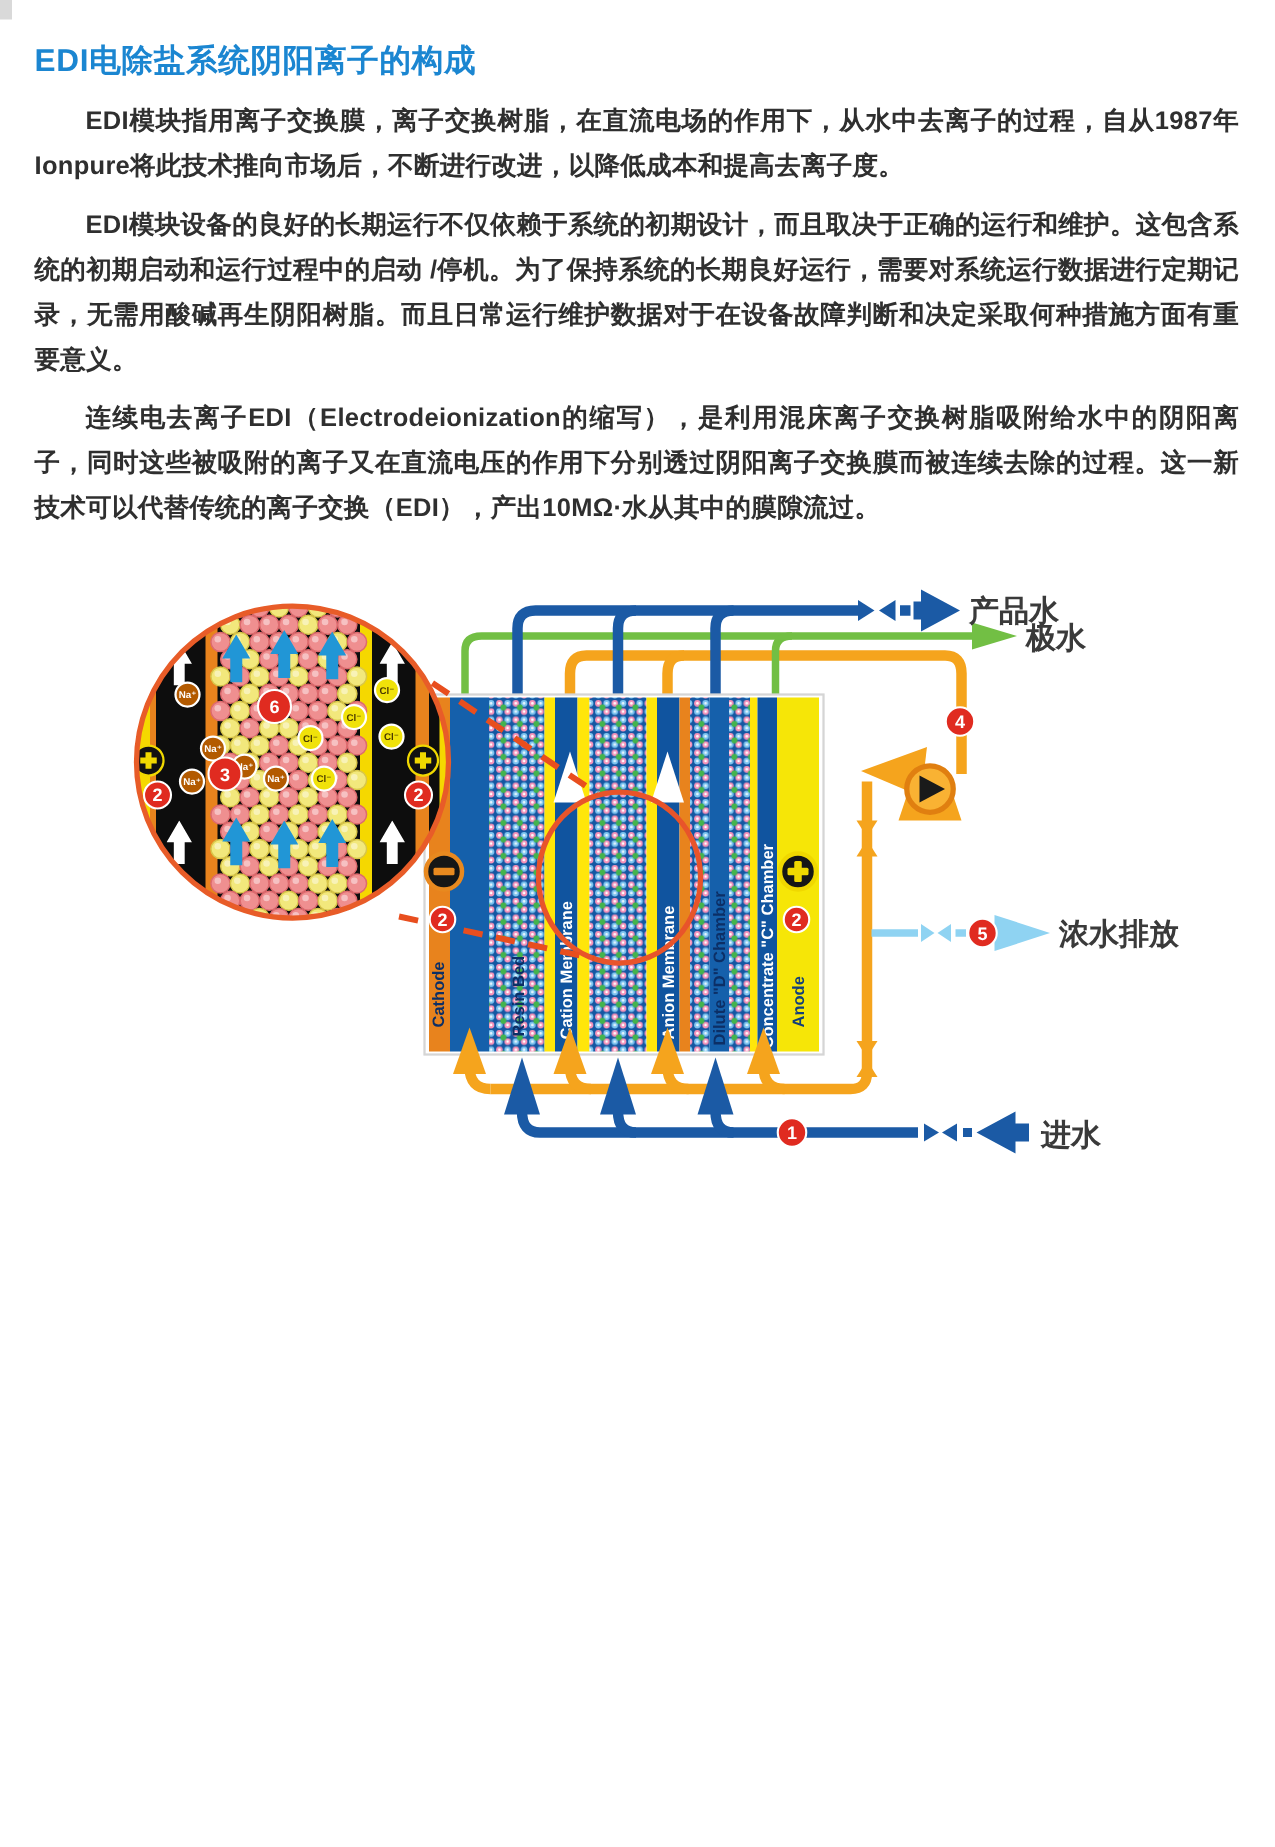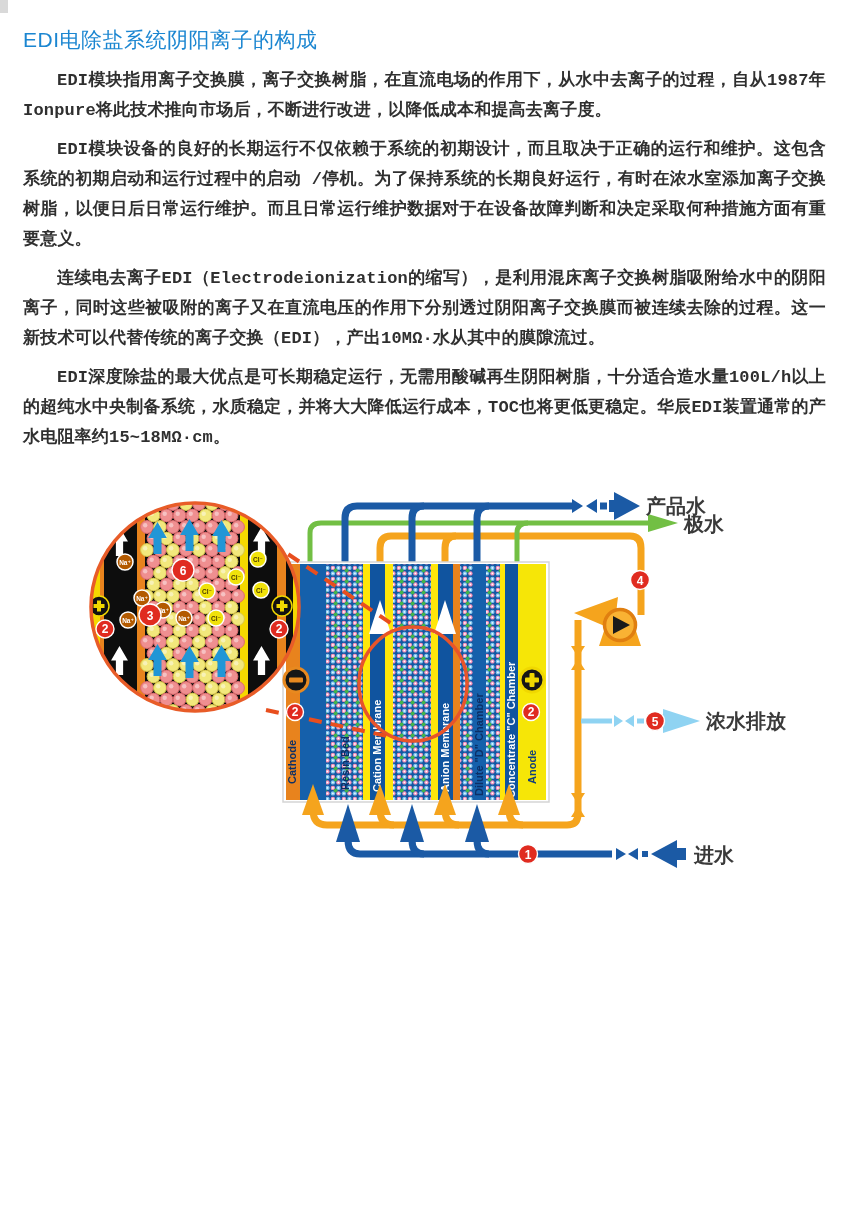--- a/index.html
+++ b/index.html
@@ -4,45 +4,44 @@
 <style>
   * { margin:0; padding:0; box-sizing:border-box; }
   html,body { background:#ffffff; }
   body {
     width:850px; height:1231px; overflow:hidden; position:relative;
     font-family:"Liberation Sans","DejaVu Sans",sans-serif;
   }
   .corner-artifact { position:absolute; left:0; top:0; width:8px; height:13px; background:#d9d9d9; }
   .article { padding:16px 24px 0 23px; }
   .doc-title {
-    color:#1b86d1; font-size:21px; font-weight:normal; letter-spacing:0.5px;
+    color:#1b86d1; font-size:21px; font-weight:bold; letter-spacing:0.5px;
     margin:10px 0 12px 0;
   }
   .para {
     color:#2f2f2f; font-size:17px; line-height:30px; font-weight:600;
-    text-indent:2em; margin:9px 0; letter-spacing:0.2px; text-align:justify;font-family:Liberation Mono, monospace;
+    text-indent:2em; margin:9px 0; letter-spacing:0.2px; text-align:justify;
   }
   .figure { position:relative; width:850px; margin-top:4px; }
   .figure svg { display:block; }
   svg text.stack-label { font-size:11px; font-weight:bold; font-family:"Liberation Sans",sans-serif; }
   svg text.flow-label { font-size:20px; font-weight:bold; fill:#3a3a3a; }
   svg text.badge-num { font-size:12px; font-weight:bold; fill:#ffffff; text-anchor:middle; }
   svg text.ion-label { font-size:6.5px; font-weight:bold; text-anchor:middle; }
 </style>
 </head>
 <body>
 
 <div class="corner-artifact"></div>
 
 <div class="article">
   <h1 class="doc-title">EDI电除盐系统阴阳离子的构成</h1>
   <p class="para">EDI模块指用离子交换膜，离子交换树脂，在直流电场的作用下，从水中去离子的过程，自从1987年Ionpure将此技术推向市场后，不断进行改进，以降低成本和提高去离子度。</p>
-  <p class="para">EDI模块设备的良好的长期运行不仅依赖于系统的初期设计，而且取决于正确的运行和维护。这包含系统的初期启动和运行过程中的启动 /停机。为了保持系统的长期良好运行，有时在浓水室添加离子交换树脂，以便日后日常运行维护。而且日常运行维护数据对于在设备故障判断和决定采取何种措施方面有重要意义。</p>
+  <p class="para">EDI模块设备的良好的长期运行不仅依赖于系统的初期设计，而且取决于正确的运行和维护。这包含系统的初期启动和运行过程中的启动 /停机。为了保持系统的长期良好运行，需要对系统运行数据进行定期记录，无需用酸碱再生阴阳树脂。而且日常运行维护数据对于在设备故障判断和决定采取何种措施方面有重要意义。</p>
   <p class="para">连续电去离子EDI（Electrodeionization的缩写），是利用混床离子交换树脂吸附给水中的阴阳离子，同时这些被吸附的离子又在直流电压的作用下分别透过阴阳离子交换膜而被连续去除的过程。这一新技术可以代替传统的离子交换（EDI），产出10MΩ·水从其中的膜隙流过。</p>
-  <p class="para">EDI深度除盐的最大优点是可长期稳定运行，无需用酸碱再生阴阳树脂，十分适合造水量100L/h以上的超纯水中央制备系统，水质稳定，并将大大降低运行成本，TOC也将更低更稳定。华辰EDI装置通常的产水电阻率约15~18MΩ·cm。</p>
 </div>
 
 <div class="figure">
   <svg width="850" height="412" viewBox="0 700 850 412">
 
     <defs>
       <pattern id="resinDots" width="11" height="11" patternUnits="userSpaceOnUse">
         <rect width="11" height="11" fill="#1457a2"></rect>
         <circle cx="2.9" cy="2.9" r="2.2" fill="#f591b8"></circle>
           <circle cx="2.9" cy="2.9" r="0.9" fill="#ffffff"></circle>

